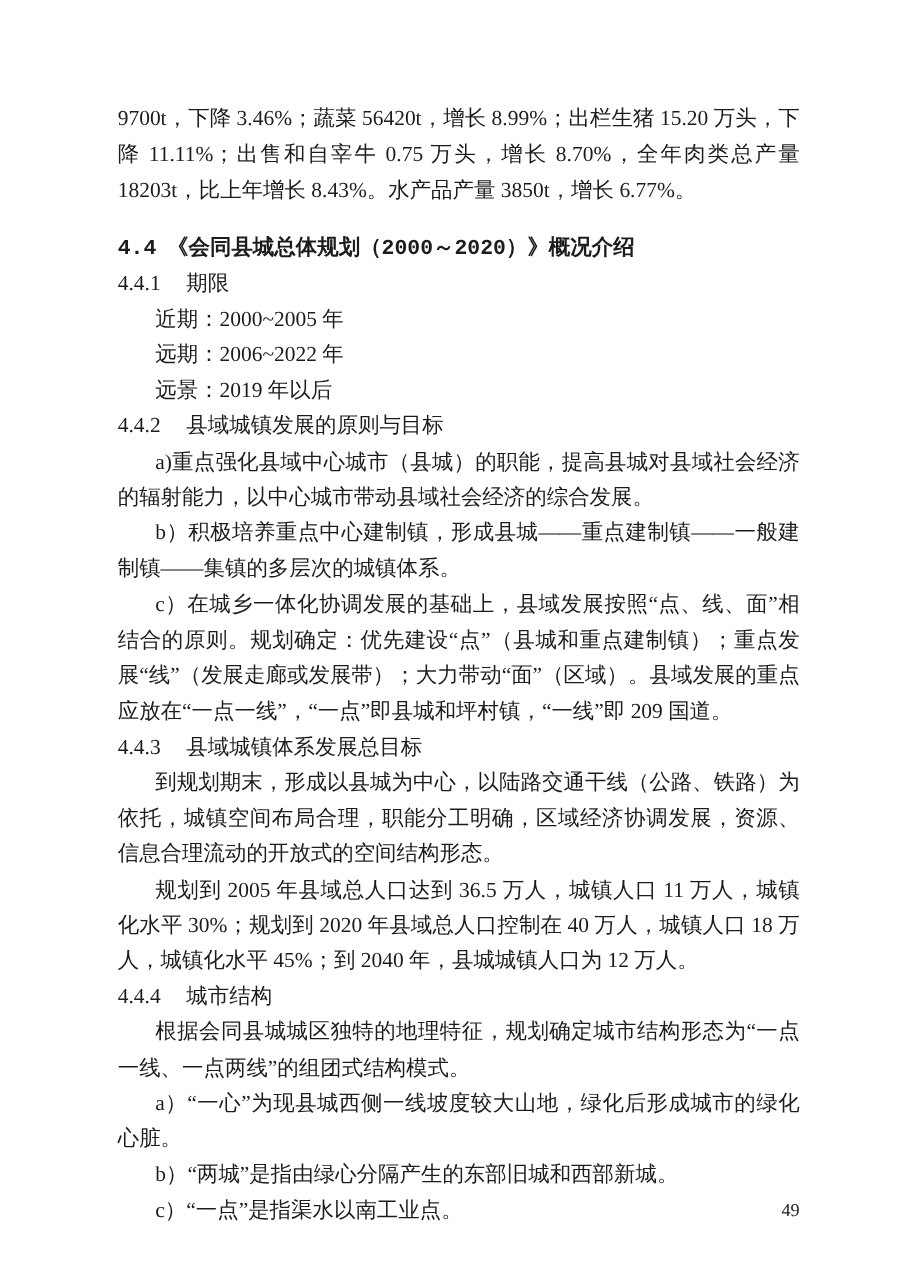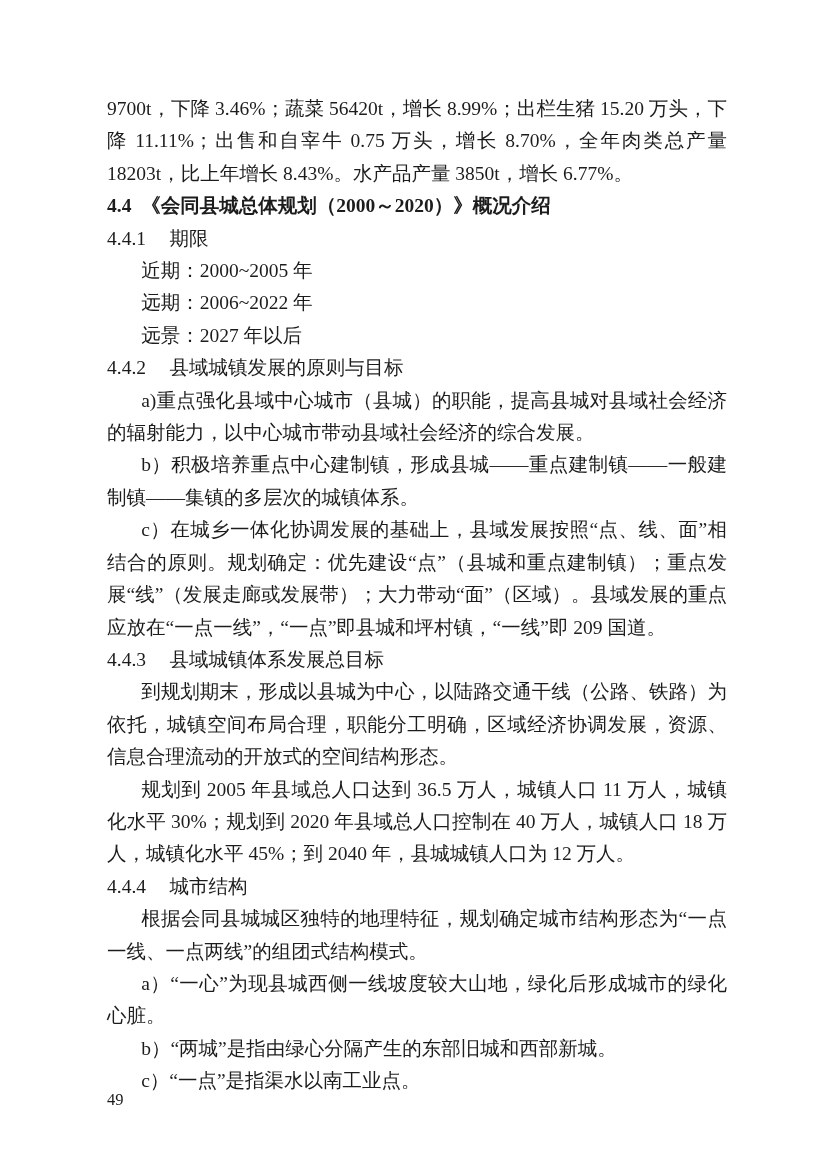--- a/index.html
+++ b/index.html
@@ -40,50 +40,51 @@
     text-indent: 1.75em;
   }
   .heading {
     margin: 0;
     padding: 0;
     white-space: nowrap;
     text-align: left;
   }
   .h2 {
     font-weight: bold;
-    font-family: Liberation Serif, serif;
+    font-family: Liberation Mono, monospace;
     font-size: 19.5px;
+    margin-top: 20px;
   }
   .h2 .h-num { margin-right: 0.5em; }
   .h3 {
     font-weight: normal;
     font-size: 19.5px;
   }
   .h3 .h-num { margin-right: 1.2em; }
   .page-footer {
     position: absolute;
     left: 107px;
     top: 1090px;
     width: 620px;
-    text-align: left;
+    text-align: right;
     font-size: 16.5px;
     line-height: 20px;
   }
 </style>
 </head>
 <body>
 
 <div class="page">
   <div class="content">
       <p class="para">9700t，下降 3.46%；蔬菜 56420t，增长 8.99%；出栏生猪 15.20 万头，下降 11.11%；出售和自宰牛 0.75 万头，增长 8.70%，全年肉类总产量 18203t，比上年增长 8.43%。水产品产量 3850t，增长 6.77%。</p>
       <div class="heading h2"><span class="h-num">4.4</span><span>《会同县城总体规划（2000～2020）》概况介绍</span></div>
       <div class="heading h3"><span class="h-num">4.4.1</span><span>期限</span></div>
       <p class="para indent">近期：2000~2005 年</p>
       <p class="para indent">远期：2006~2022 年</p>
-      <p class="para indent">远景：2027 年以后</p>
+      <p class="para indent">远景：2019 年以后</p>
       <div class="heading h3"><span class="h-num">4.4.2</span><span>县域城镇发展的原则与目标</span></div>
       <p class="para indent">a)重点强化县域中心城市（县城）的职能，提高县城对县域社会经济的辐射能力，以中心城市带动县域社会经济的综合发展。</p>
       <p class="para indent">b）积极培养重点中心建制镇，形成县城——重点建制镇——一般建制镇——集镇的多层次的城镇体系。</p>
       <p class="para indent">c）在城乡一体化协调发展的基础上，县域发展按照“点、线、面”相结合的原则。规划确定：优先建设“点”（县城和重点建制镇）；重点发展“线”（发展走廊或发展带）；大力带动“面”（区域）。县域发展的重点应放在“一点一线”，“一点”即县城和坪村镇，“一线”即 209 国道。</p>
       <div class="heading h3"><span class="h-num">4.4.3</span><span>县域城镇体系发展总目标</span></div>
       <p class="para indent">到规划期末，形成以县城为中心，以陆路交通干线（公路、铁路）为依托，城镇空间布局合理，职能分工明确，区域经济协调发展，资源、信息合理流动的开放式的空间结构形态。</p>
       <p class="para indent">规划到 2005 年县域总人口达到 36.5 万人，城镇人口 11 万人，城镇化水平 30%；规划到 2020 年县域总人口控制在 40 万人，城镇人口 18 万人，城镇化水平 45%；到 2040 年，县城城镇人口为 12 万人。</p>
       <div class="heading h3"><span class="h-num">4.4.4</span><span>城市结构</span></div>
       <p class="para indent">根据会同县城城区独特的地理特征，规划确定城市结构形态为“一点一线、一点两线”的组团式结构模式。</p>
       <p class="para indent">a）“一心”为现县城西侧一线坡度较大山地，绿化后形成城市的绿化心脏。</p>

